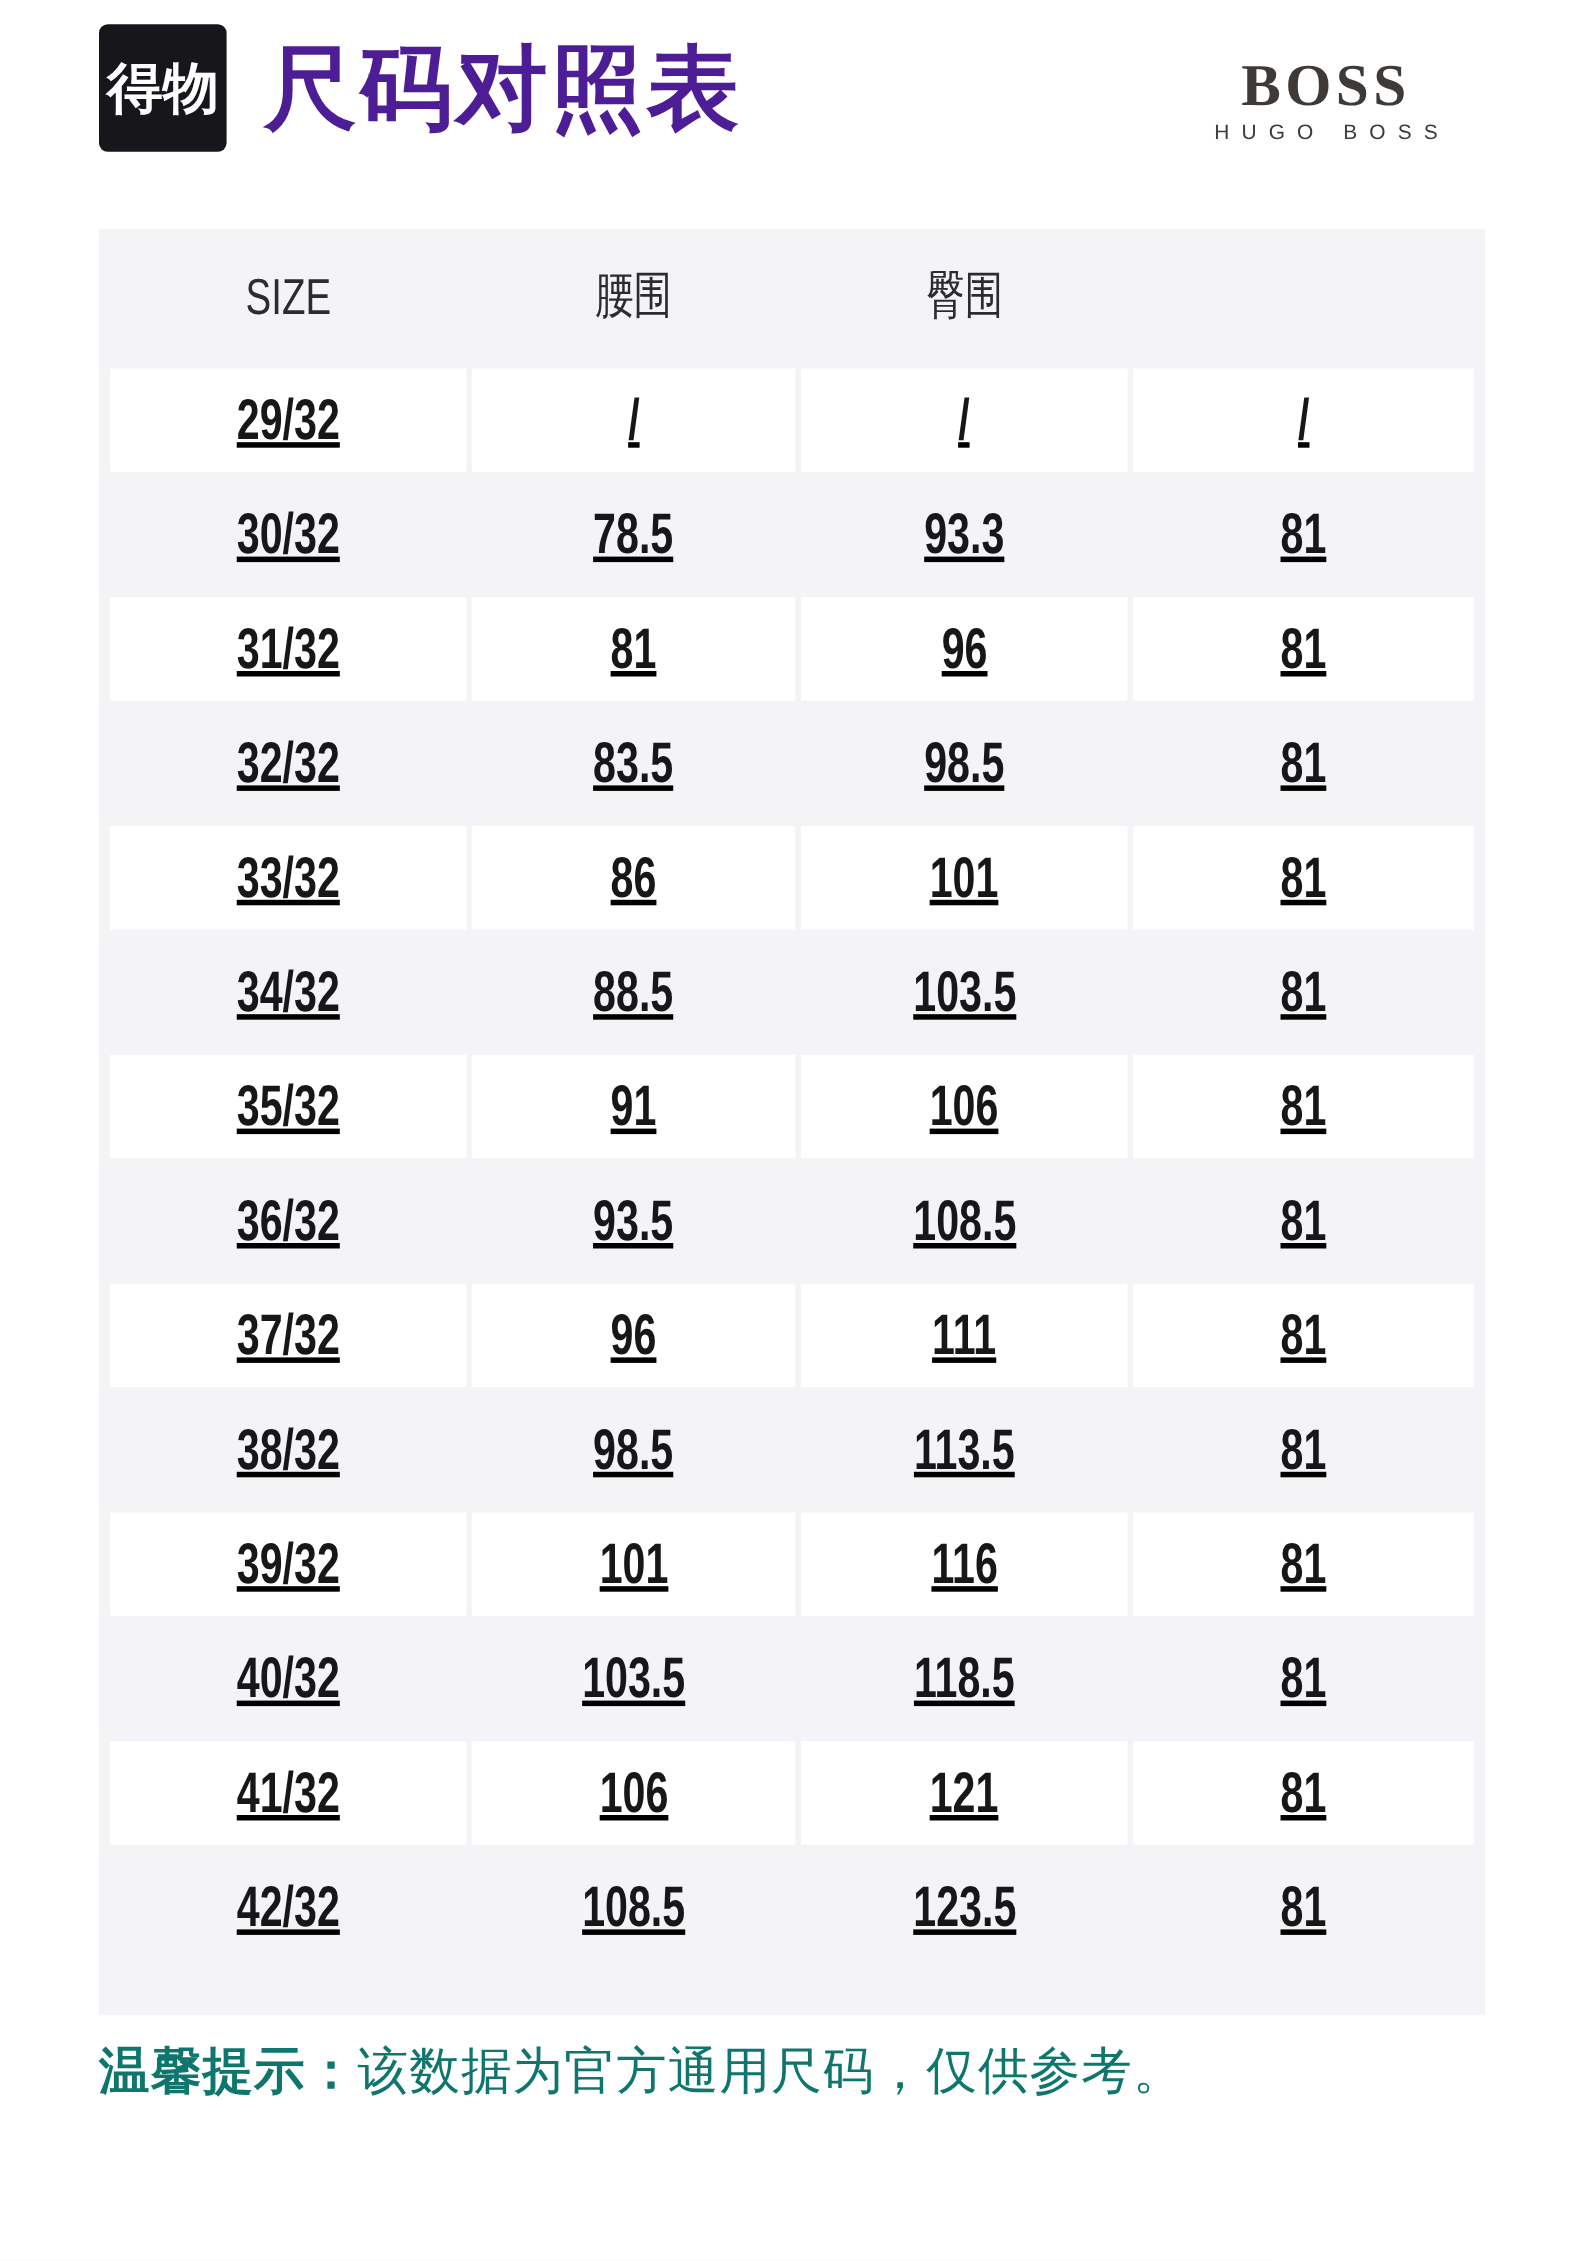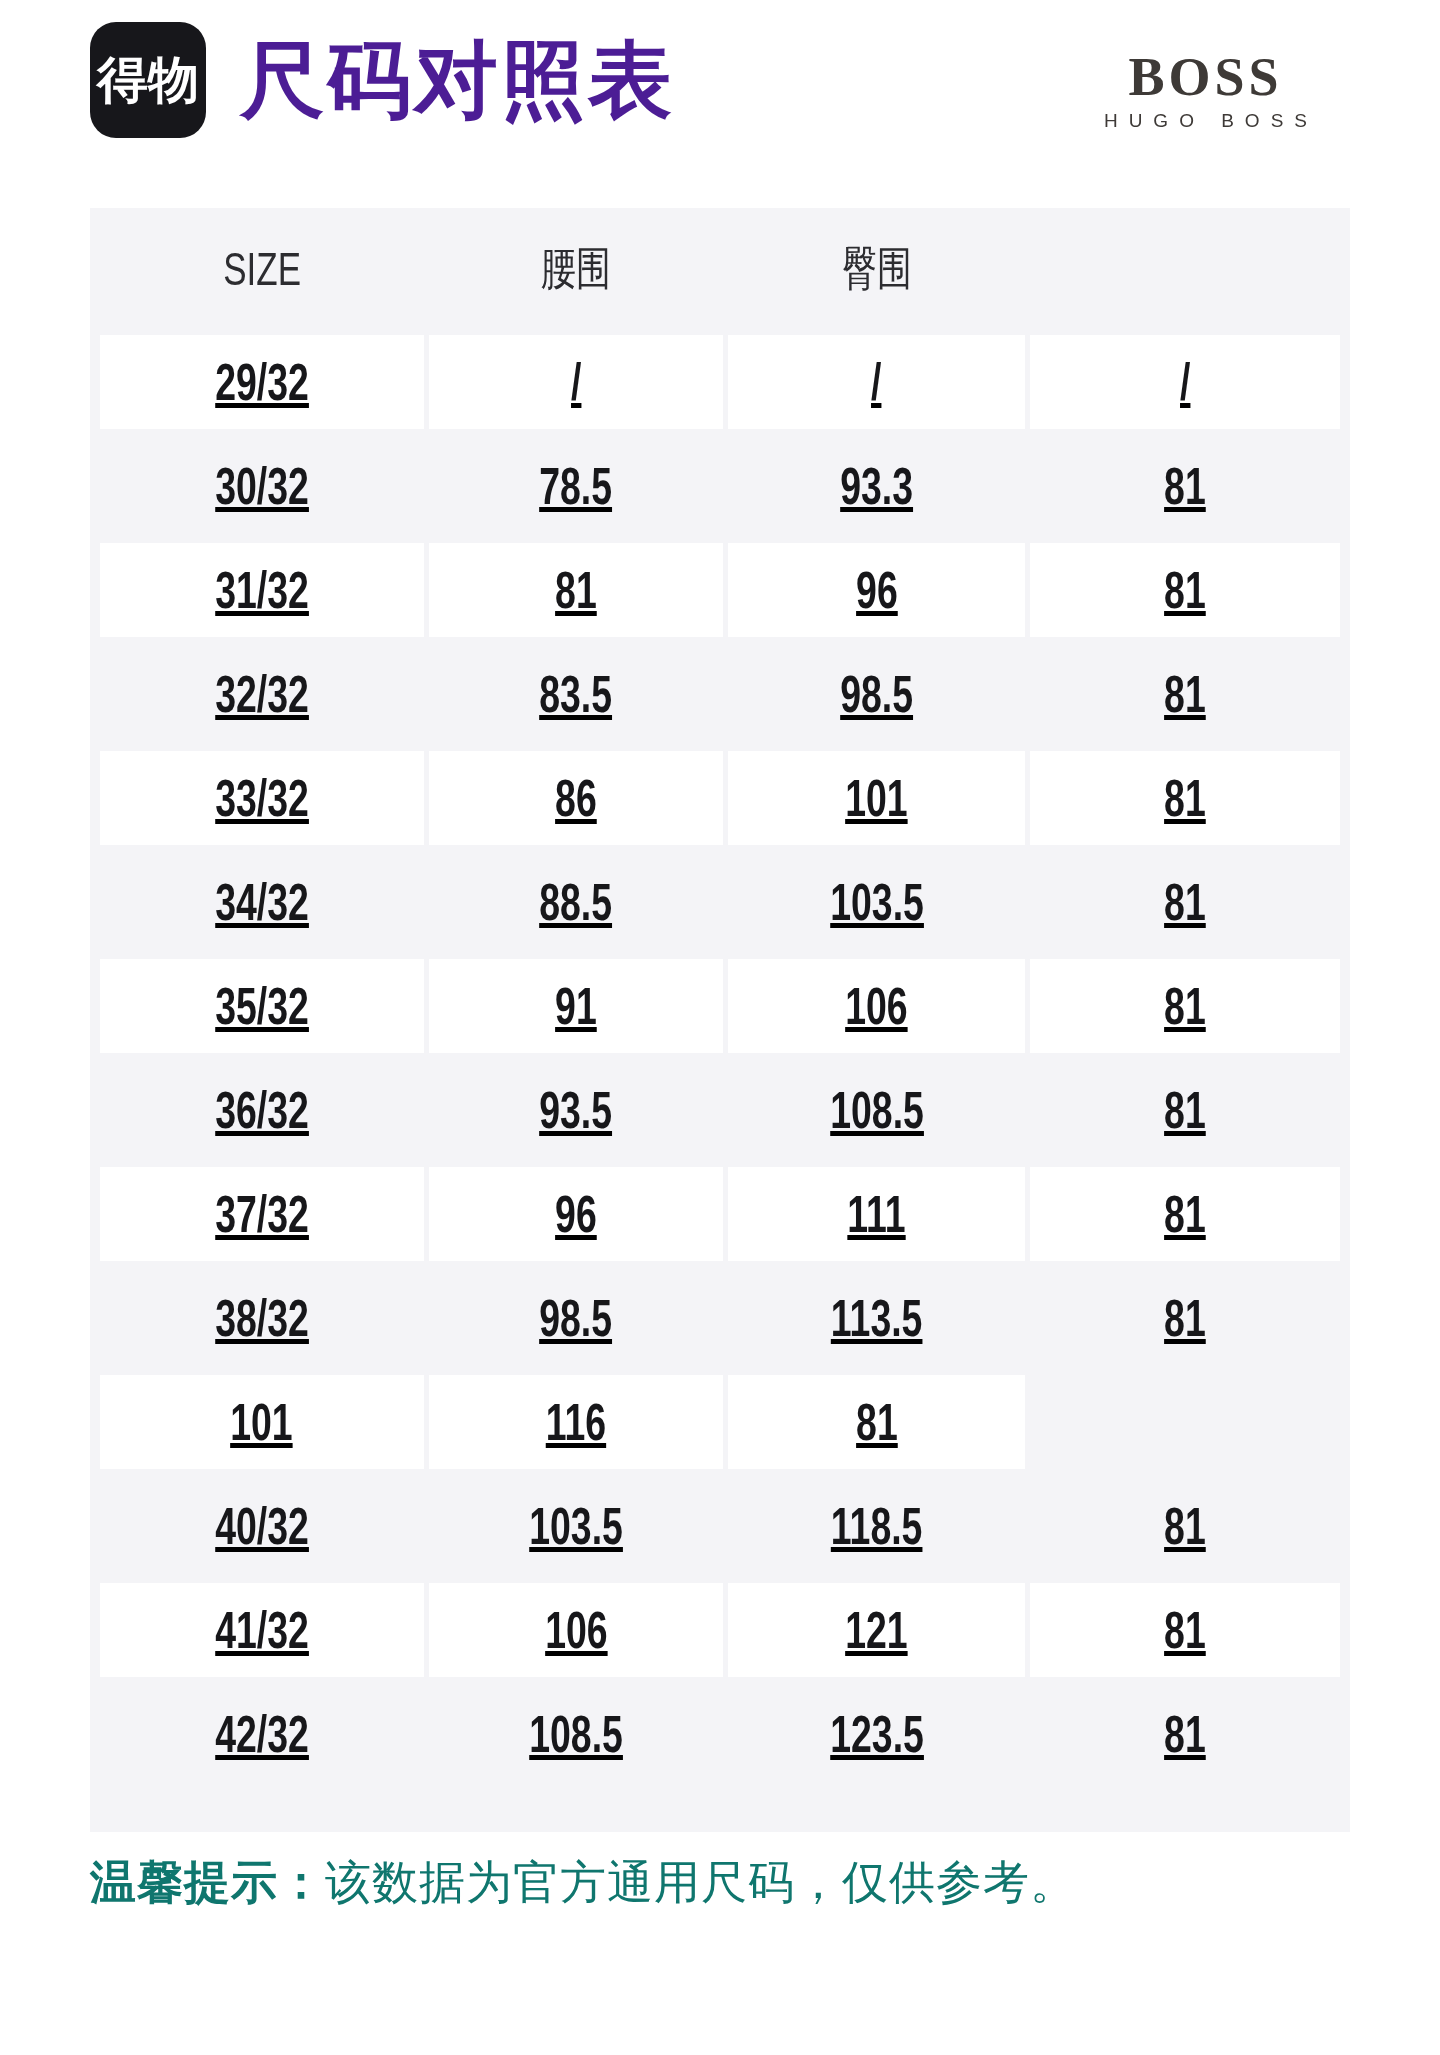--- a/index.html
+++ b/index.html
@@ -11,21 +11,21 @@
     overflow: hidden;
   }
 
   
   .top-header { position: absolute; left: 0; top: 0; width: 1440px; height: 208px; }
 
   .dewu-logo {
     position: absolute; left: 90px; top: 22px;
     width: 116px; height: 116px;
     background: #17171b;
-    border-radius: 26px;
+    border-radius: 8px;
     display: flex; align-items: center; justify-content: center;
   }
   .dewu-logo-text {
     color: #ffffff; font-size: 50px; font-weight: 700;
     letter-spacing: 0px; transform: scaleX(1.02);
     line-height: 1;
   }
 
   .page-title {
     position: absolute; left: 240px; top: 22px; margin: 0;
@@ -265,20 +265,23 @@
         </div>
         <div class="cell">
           <span class="cell-value">113.5</span>
         </div>
         <div class="cell">
           <span class="cell-value">81</span>
         </div>
       </div>
       <div class="grid-row row row-white">
         <div class="cell">
+          <span class="cell-value">39/32</span>
+        </div>
+        <div class="cell">
           <span class="cell-value">101</span>
         </div>
         <div class="cell">
           <span class="cell-value">116</span>
         </div>
         <div class="cell">
           <span class="cell-value">81</span>
         </div>
       </div>
       <div class="grid-row row row-gray">

